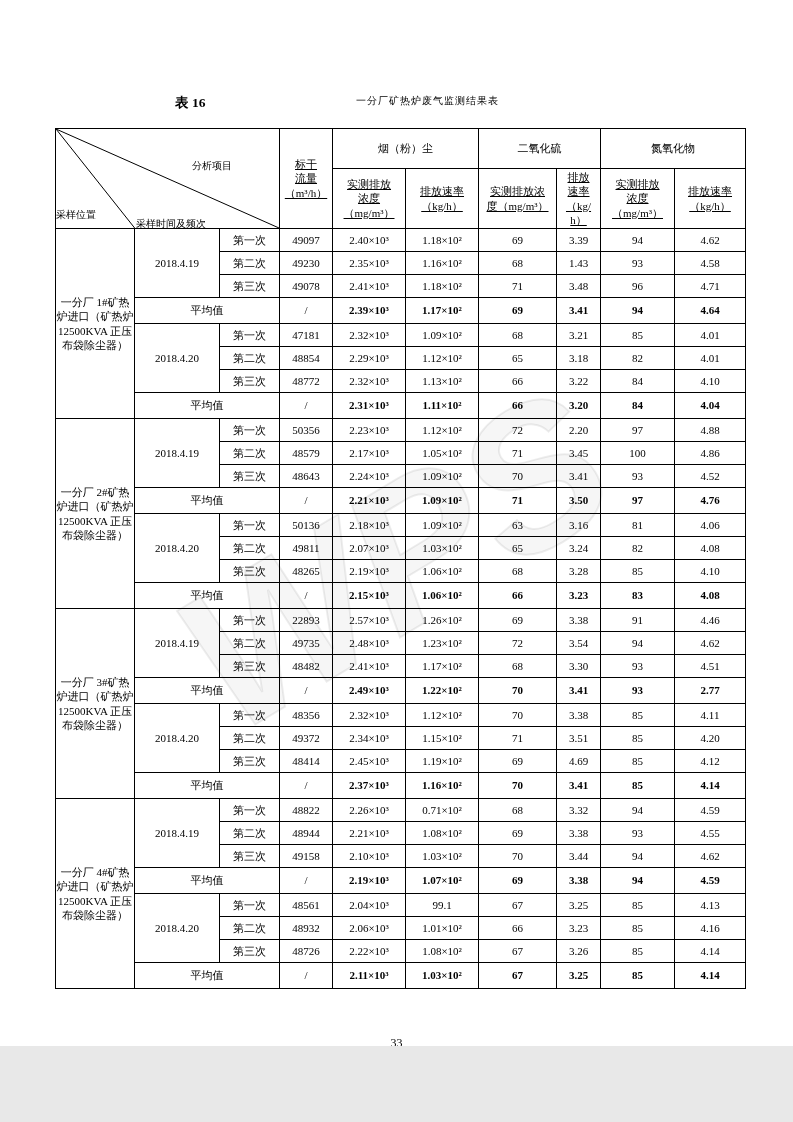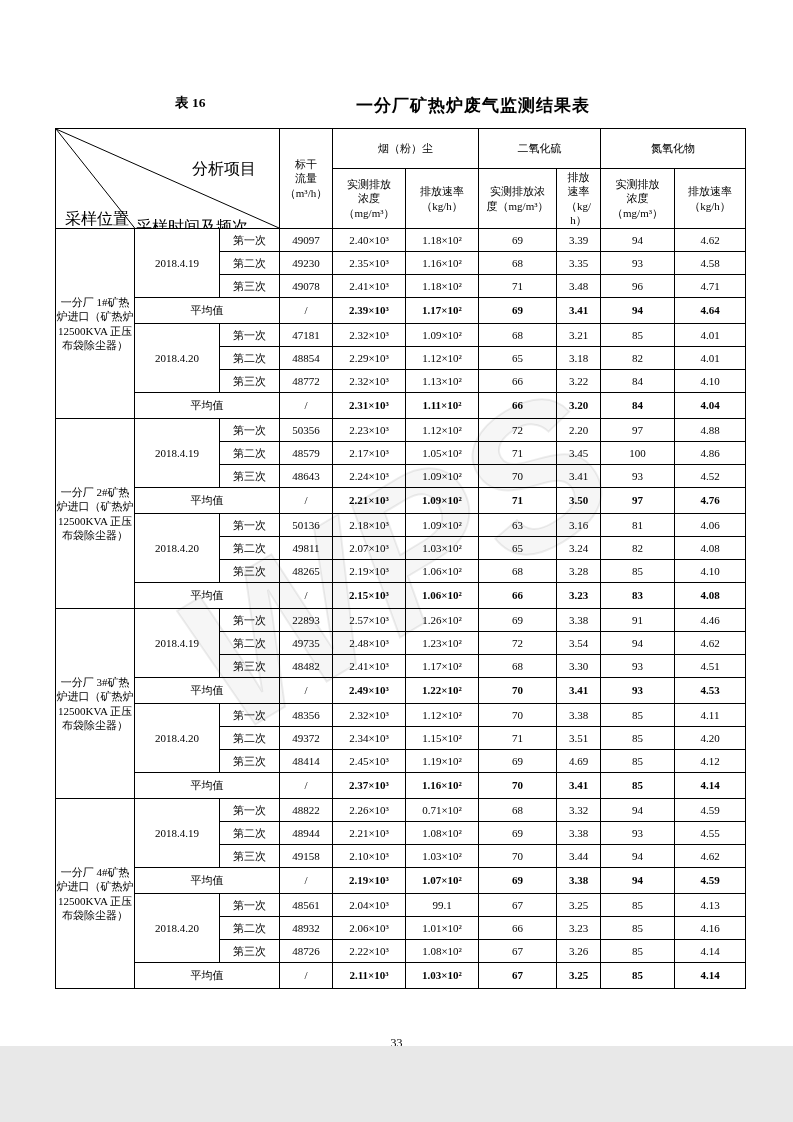--- a/index.html
+++ b/index.html
@@ -1,42 +1,42 @@
 <!DOCTYPE html>
 <html><head>
 <meta charset="utf-8">
 <style>
   html,body{margin:0;padding:0;background:#e8e8e8;}
   .page{
     position:relative;width:793px;height:1046px;margin:0 auto;background:#ffffff;
     font-family:"Liberation Serif","DejaVu Serif",serif;color:#000;overflow:hidden;
   }
   .title-label{position:absolute;left:175px;top:94px;font-size:13.5px;font-weight:bold;}
-  .title-text{position:absolute;left:356px;top:94px;font-size:17px;font-weight:bold;letter-spacing:1px;}
+  .title-text{position:absolute;left:356px;top:94px;font-size:10px;font-weight:normal;letter-spacing:1px;}
 
   table.monitor{
     position:absolute;left:55px;top:128px;width:690px;
     border-collapse:collapse;table-layout:fixed;
   }
   table.monitor td{
     border:1px solid #000;text-align:center;vertical-align:middle;
     font-size:11px;padding:0;line-height:1.3;overflow:hidden;
   }
   table.monitor{border:1.5px solid #000;}
   tr.h1{height:40px;} tr.h2{height:60px;}
   tr.data{height:23px;} tr.avg{height:26px;}
-  td.pre{white-space:pre-line;}
+  td.pre{white-space:pre-line;text-decoration:underline;}
   td.loc{padding:1px 2px;line-height:1.55;word-break:break-all;font-size:11px;}
   tr.avg td.val{font-weight:bold;}
   tr.avg td.slash{font-weight:normal;}
   td.corner{position:relative;padding:0;}
   td.corner svg{position:absolute;left:0;top:0;width:100%;height:100%;display:block;}
-  td.corner .lbl{position:absolute;font-size:16px;white-space:nowrap;}
+  td.corner .lbl{position:absolute;font-size:10px;white-space:nowrap;}
   .lbl-top{left:136px;top:30px;}
-  .lbl-bl{left:9px;top:80px;}
+  .lbl-bl{left:0;top:80px;font-family:Liberation Mono, monospace;}
   .lbl-bm{left:80px;top:80px;margin-top:8px;}
   .watermark{
     position:absolute;left:25px;top:310px;width:740px;height:500px;
     display:flex;align-items:center;justify-content:center;
     transform:rotate(-31deg);
     font-family:"Liberation Sans","DejaVu Sans",sans-serif;
     font-size:200px;font-weight:bold;font-style:italic;
     color:rgba(0,0,0,0.035);
     -webkit-text-stroke:2px rgba(0,0,0,0.07);
     pointer-events:none;user-select:none;z-index:5;
@@ -113,21 +113,21 @@
           <td class="val">3.39</td>
           <td class="val">94</td>
           <td class="val">4.62</td>
         </tr>
         <tr class="data">
           <td class="run">第二次</td>
           <td class="val">49230</td>
           <td class="val">2.35×10³</td>
           <td class="val">1.16×10²</td>
           <td class="val">68</td>
-          <td class="val">3.35</td>
+          <td class="val">1.43</td>
           <td class="val">93</td>
           <td class="val">4.58</td>
         </tr>
         <tr class="data">
           <td class="run">第三次</td>
           <td class="val">49078</td>
           <td class="val">2.41×10³</td>
           <td class="val">1.18×10²</td>
           <td class="val">71</td>
           <td class="val">3.48</td>
@@ -301,21 +301,21 @@
           <td class="val">4.51</td>
         </tr>
         <tr class="avg">
           <td colspan="2">平均值</td>
           <td class="slash">/</td>
           <td class="val">2.49×10³</td>
           <td class="val">1.22×10²</td>
           <td class="val">70</td>
           <td class="val">3.41</td>
           <td class="val">93</td>
-          <td class="val">4.53</td>
+          <td class="val">2.77</td>
         </tr>
         <tr class="data">
           <td rowspan="3">2018.4.20</td>
           <td class="run">第一次</td>
           <td class="val">48356</td>
           <td class="val">2.32×10³</td>
           <td class="val">1.12×10²</td>
           <td class="val">70</td>
           <td class="val">3.38</td>
           <td class="val">85</td>

